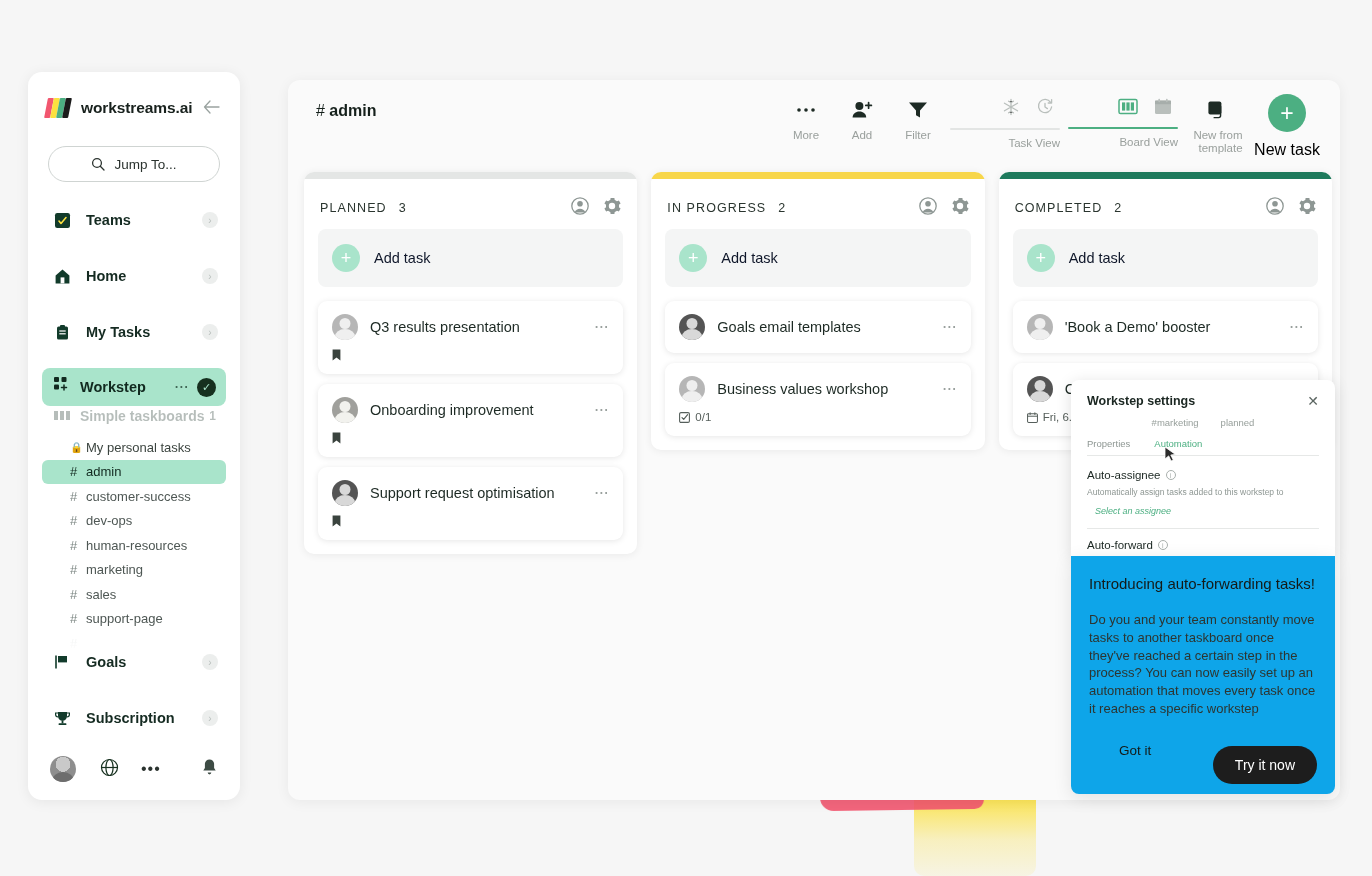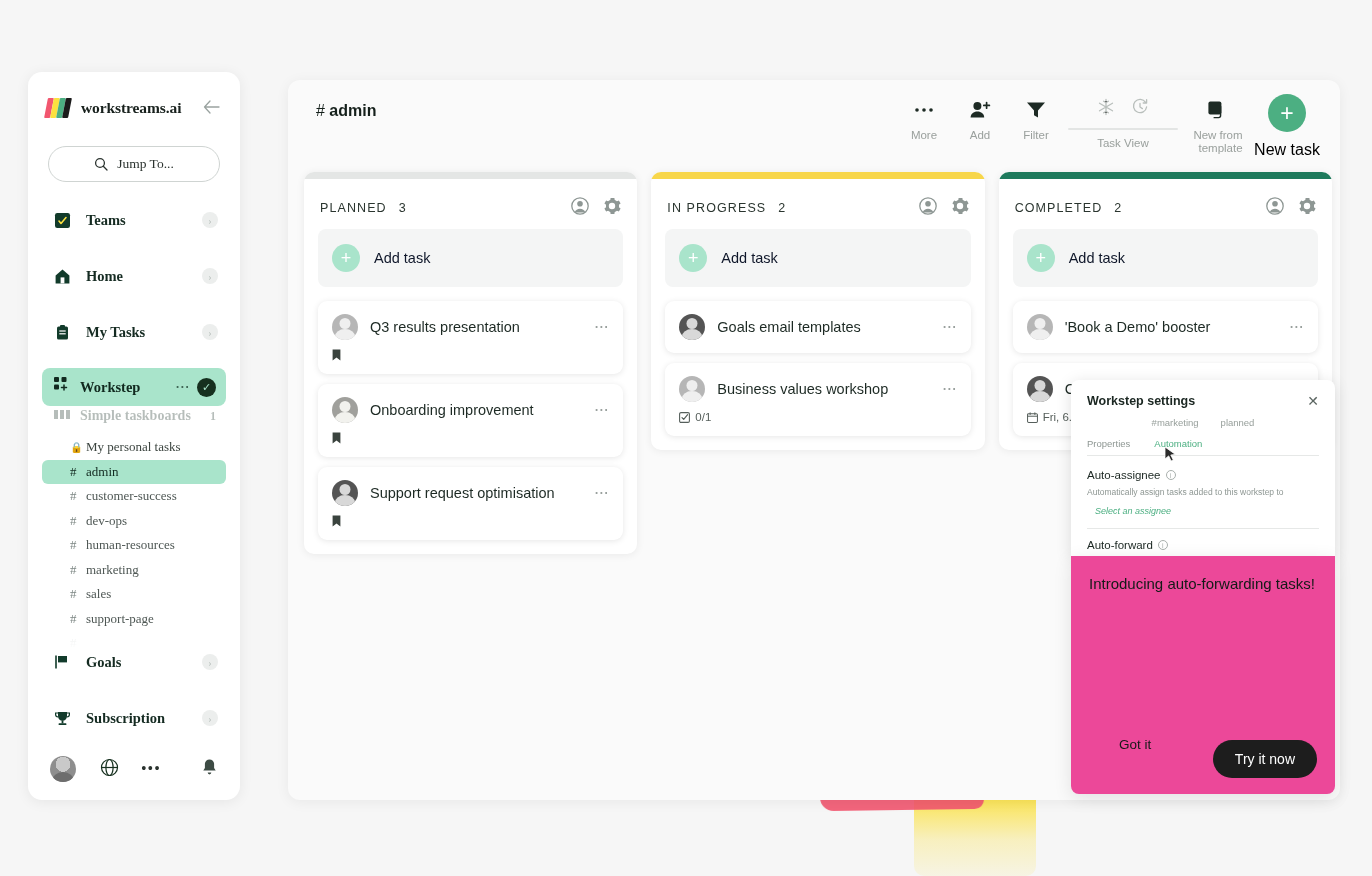--- a/index.html
+++ b/index.html
@@ -25,21 +25,21 @@
     transform: rotate(-0.8deg);
     z-index: 2;
     filter: blur(.3px);
   }
 
   
   .sidebar {
     position: absolute; left: 28px; top: 72px; width: 212px; height: 728px;
     background: #ffffff; border-radius: 14px;
     box-shadow: 0 2px 14px rgba(0,0,0,.07);
-    z-index: 5; overflow: hidden; font-family: Liberation Serif, serif;
+    z-index: 5; overflow: hidden;
   }
   .brand-row { display: flex; align-items: center; padding: 20px 20px 0 18px; height: 52px; }
   .logo-mark { width: 26px; height: 20px; position: relative; margin-right: 9px; flex: none; }
   .logo-mark i { position: absolute; top: 0; width: 6px; height: 20px; display:block; transform: skewX(-11deg); border-radius: 1px; }
   .logo-mark i:nth-child(1){ left:0;  background:#F2566F; }
   .logo-mark i:nth-child(2){ left:6px;background:#FBE13F; }
   .logo-mark i:nth-child(3){ left:12px;background:#4CAF82; }
   .logo-mark i:nth-child(4){ left:18px;background:#1b1b1b; }
   .brand-name { font-size: 15.5px; font-weight: 700; color: #18211d; letter-spacing: -.1px; }
   .collapse-btn { margin-left: auto; color: #9aa3a0; font-size: 17px; line-height: 1; cursor: pointer; }
@@ -120,21 +120,21 @@
   .page-title .h { color:#15201b; font-weight: 400; }
 
   .toolbar { position:absolute; right: 20px; top: 14px; display:flex; align-items:flex-start; }
   .tool {
     width: 56px; display:flex; flex-direction:column; align-items:center; gap:7px; cursor:pointer;
     padding-top: 4px;
   }
   .tool .lbl { font-size: 11.5px; color:#9aa09d; text-align:right; line-height:1.15; }
   .tool.wide { width: 72px; }
   .tool-ico { height: 24px; display:flex; align-items:center; justify-content:center; color:#1d2a24; }
-  .group { display:flex; flex-direction:column; align-items:center; margin: 0 4px; }
+  .group { display:flex; flex-direction:column; align-items:flex-end; margin: 0 4px; }
   .group .row { display:flex; gap: 16px; padding: 4px 6px 0 6px; }
   .group .rule { height: 2px; width: 100%; margin-top: 8px; border-radius:2px; background:#e3e5e4; }
   .group .rule.active { background:#4CAF82; }
   .group .glbl { font-size: 11.5px; color:#9aa09d; margin-top: 7px; }
   .group .ico { color:#b9bfbc; cursor:pointer; }
   .group .ico.on { color:#4CAF82; }
   .group .ico.gray { color:#b9bfbc; }
   .new-task { width: 66px; display:flex; flex-direction:column; align-items:center; gap:9px; cursor:pointer; }
   .fab { width: 38px; height: 38px; border-radius:50%; background:#4CAF82; color:#fff;
          display:flex; align-items:center; justify-content:center; font-size: 23px; font-weight:300; line-height:1; }
@@ -195,21 +195,21 @@
   .ws-desc { margin-top: 6px; font-size: 8.5px; color:#8e9793; line-height:1.3; }
   .ws-link { margin-top: 8px; font-size: 9px; color:#4CAF82; padding-left: 8px; cursor:pointer;font-style:italic; }
   .ws-div { margin-top: 12px; border-top:1px solid #e6e8e7; }
   .ws-sect2 { margin-top: 10px; font-size: 11.5px; color:#1b2722; display:flex; align-items:center; gap:5px; }
   .info-i { display:inline-flex; width:10px; height:10px; border:1px solid #a9b0ad; border-radius:50%;
             color:#a9b0ad; font-size:7px; align-items:center; justify-content:center; }
 
   
   .callout {
     position:absolute; left: 1071px; top: 556px; width: 264px; height: 238px;
-    background:#ec4899; border-radius: 0 0 8px 8px; box-shadow: 0 4px 18px rgba(0,0,0,.10);
+    background:#0ea5e9; border-radius: 0 0 8px 8px; box-shadow: 0 4px 18px rgba(0,0,0,.10);
     z-index: 10; padding: 18px 18px 0 18px; display:flex; flex-direction:column;
   }
   .co-title { font-size: 15px; color:#141a17; line-height: 1.28; }
   .co-body { font-size: 13px; color:#2d3531; line-height: 1.36; margin-top: 18px; }
   .co-actions { margin-top:auto; display:flex; align-items:center; padding-bottom: 16px; }
   .co-got { font-size: 13.5px; color:#141a17; margin-left: 30px; cursor:pointer; }
   .co-try {
     margin-left:auto; background:#1d1d1d; color:#fff; font-size: 14px;
     padding: 11px 22px; border-radius: 22px; border:none; cursor:pointer;
     font-family:"Liberation Sans", sans-serif;
@@ -461,20 +461,42 @@
                 <path d="M14.6 4.4A6.6 6.6 0 1 0 15.6 9" stroke="#b9bfbc" stroke-width="1.3" fill="none" stroke-linecap="round"></path>
                 <path d="M15.6 1.6v3.4h-3.4" stroke="#b9bfbc" stroke-width="1.3" fill="none" stroke-linecap="round" stroke-linejoin="round"></path>
                 <path d="M9 5.4V9l2.4 1.6" stroke="#b9bfbc" stroke-width="1.3" fill="none" stroke-linecap="round"></path>
               </svg>
           </span>
         </div>
         <div class="rule"></div>
         <div class="glbl">Task View</div>
       </div>
 
+      <div class="group" style="width:110px;">
+        <div class="row">
+          <span class="ico on">
+            <svg width="20" height="17" viewBox="0 0 20 17">
+                <rect x="1" y="1.4" width="18" height="14.2" rx="1.6" stroke="#4CAF82" stroke-width="1.5" fill="none"></rect>
+                <rect x="4" y="4.4" width="3.2" height="8.2" fill="#4CAF82"></rect>
+                <rect x="8.4" y="4.4" width="3.2" height="8.2" fill="#4CAF82"></rect>
+                <rect x="12.8" y="4.4" width="3.2" height="8.2" fill="#4CAF82"></rect>
+              </svg>
+          </span>
+          <span class="ico gray">
+            <svg width="18" height="17" viewBox="0 0 18 17">
+                <rect x="1" y="2.6" width="16" height="13.4" rx="1.6" fill="#b9bfbc"></rect>
+                <rect x="1" y="2.6" width="16" height="3.6" fill="#a7aeab"></rect>
+                <rect x="4.4" y=".8" width="1.6" height="3.4" rx=".7" fill="#b9bfbc"></rect>
+                <rect x="12" y=".8" width="1.6" height="3.4" rx=".7" fill="#b9bfbc"></rect>
+              </svg>
+          </span>
+        </div>
+        <div class="rule active"></div>
+        <div class="glbl">Board View</div>
+      </div>
 
       <div class="tool wide">
         <span class="tool-ico">
           <svg width="22" height="20" viewBox="0 0 22 20">
               <rect x="1.4" y="1.4" width="13" height="13" rx="2" fill="#1d2a24"></rect>
               <path d="M8 6.4h5.6v9.2a2 2 0 0 1-2 2H6.6" stroke="#1d2a24" stroke-width="1.4" fill="none" stroke-linejoin="round"></path>
             </svg>
         </span>
         <span class="lbl"><span>New from</span><br><span>template</span></span>
       </div>
@@ -685,19 +707,20 @@
   </div>
 
   <div class="ws-cursor">
     <svg width="13" height="18" viewBox="0 0 13 18">
         <path d="M1 1l10.4 7.4-4.6.6 2.5 5-2.2 1-2.4-5.1-3.7 3z" fill="#2b2b2b" stroke="#fff" stroke-width=".8"></path>
       </svg>
   </div>
 
   <div class="callout">
     <div class="co-title">Introducing auto-forwarding tasks!</div>
+    <div class="co-body">Do you and your team constantly move tasks to another taskboard once they've reached a certain step in the process? You can now easily set up an automation that moves every task once it reaches a specific workstep</div>
     <div class="co-actions">
       <span class="co-got">Got it</span>
       <button class="co-try">Try it now</button>
     </div>
   </div>
 
 </div>
 
 </body></html>

